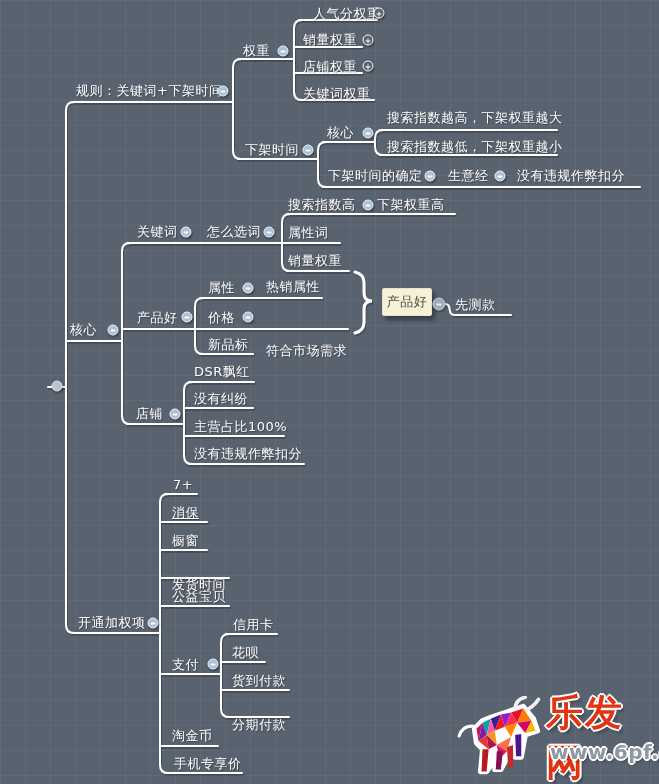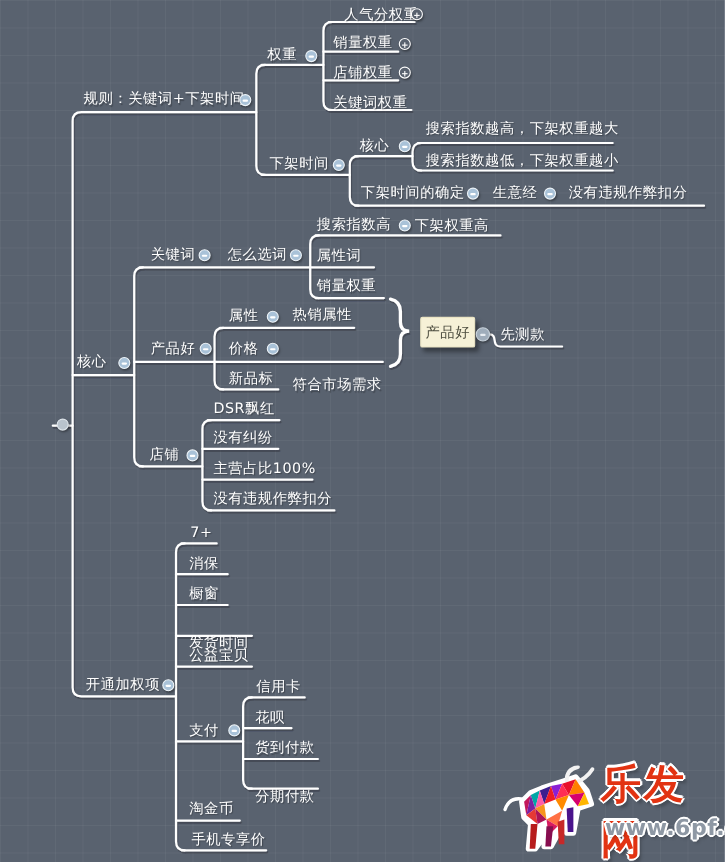--- a/index.html
+++ b/index.html
@@ -173,21 +173,21 @@
       <div class="topic" style="left: 208px; top: 338px;">新品标</div>
       <div class="topic" style="left: 136px; top: 407px;">店铺</div>
       <span class="icon collapse" style="left: 175px; top: 414px;"></span>
       <div class="topic" style="left: 194px; top: 365px;">DSR飘红</div>
       <div class="topic" style="left: 194px; top: 392px;">没有纠纷</div>
       <div class="topic" style="left: 194px; top: 420px;">主营占比100%</div>
       <div class="topic" style="left: 194px; top: 447px;">没有违规作弊扣分</div>
       <div class="topic" style="left: 78px; top: 616px;">开通加权项</div>
       <span class="icon collapse" style="left: 153px; top: 623px;"></span>
       <div class="topic" style="left: 173px; top: 478px;">7+</div>
-      <div class="topic" style="left: 172px; top: 506px;">消保</div>
+      <div class="topic" style="left: 172px; top: 506px; text-decoration: underline;">消保</div>
       <div class="topic" style="left: 172px; top: 534px;">橱窗</div>
       <div class="topic" style="left: 172px; top: 578px;">发货时间</div>
       <div class="topic" style="left: 172px; top: 590px;">公益宝贝</div>
       <div class="topic" style="left: 172px; top: 658px;">支付</div>
       <span class="icon collapse" style="left: 213px; top: 664px;"></span>
       <div class="topic" style="left: 233px; top: 618px;">信用卡</div>
       <div class="topic" style="left: 232px; top: 646px;">花呗</div>
       <div class="topic" style="left: 232px; top: 674px;">货到付款</div>
       <div class="topic" style="left: 232px; top: 702px; margin-top: 16px;">分期付款</div>
       <div class="topic" style="left: 172px; top: 729px;">淘金币</div>

